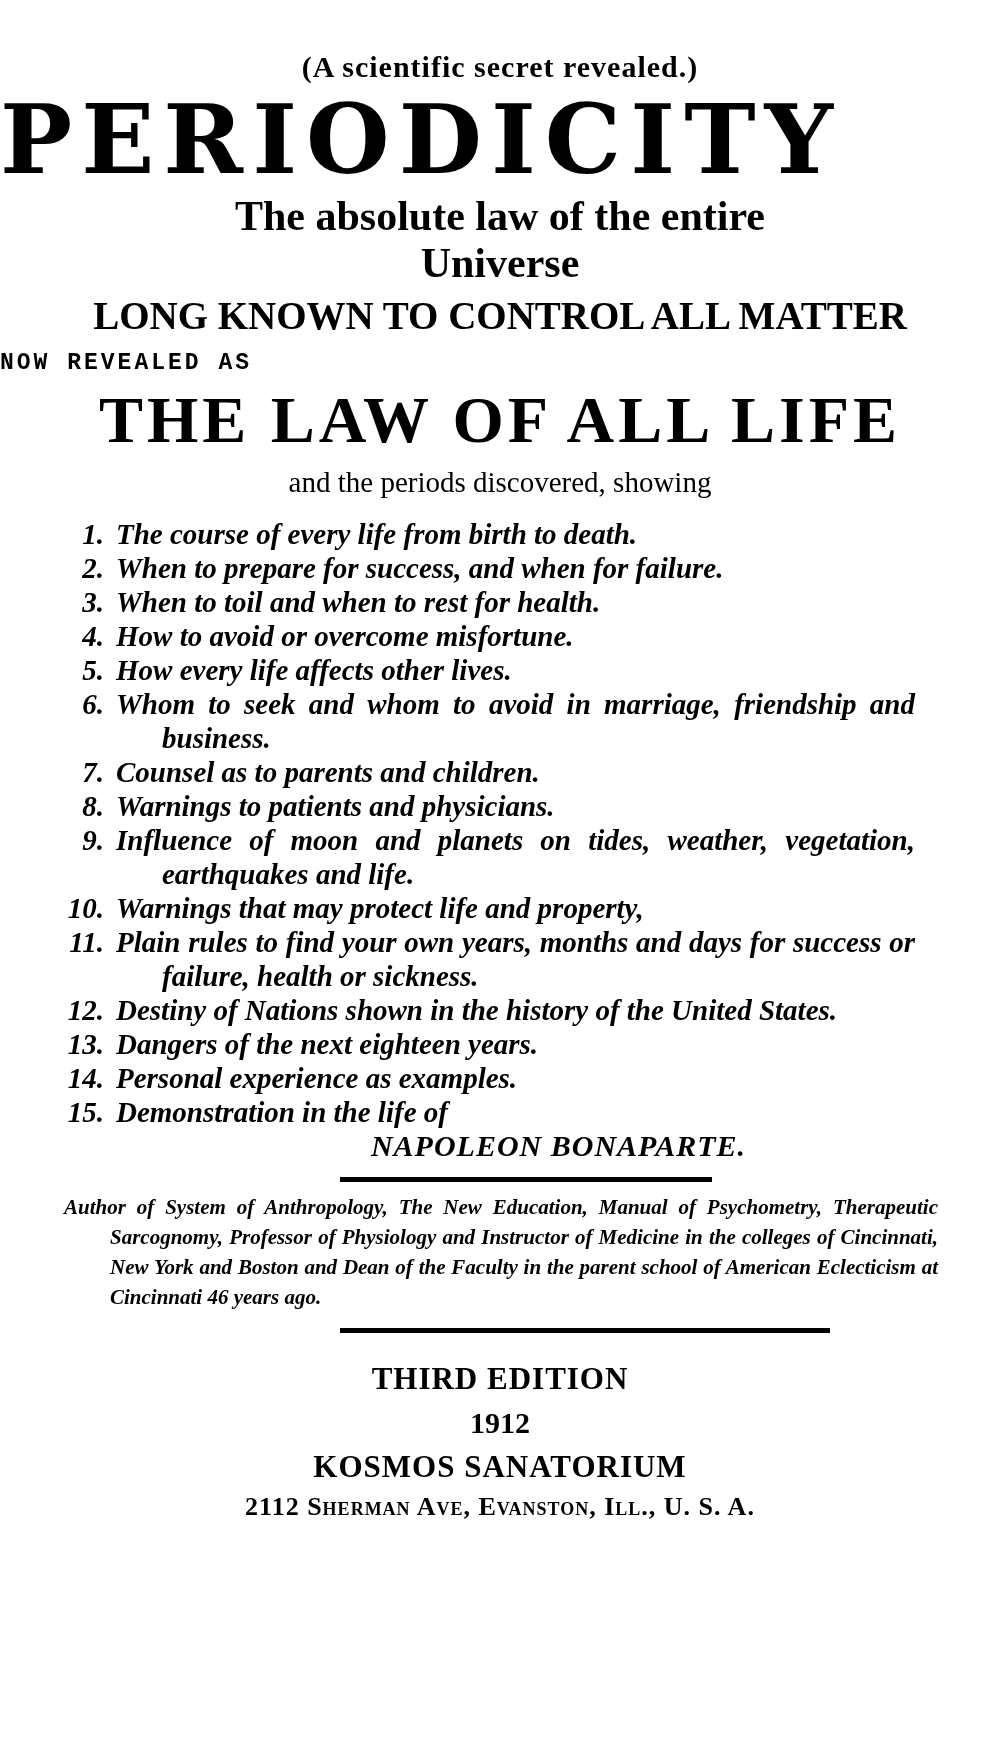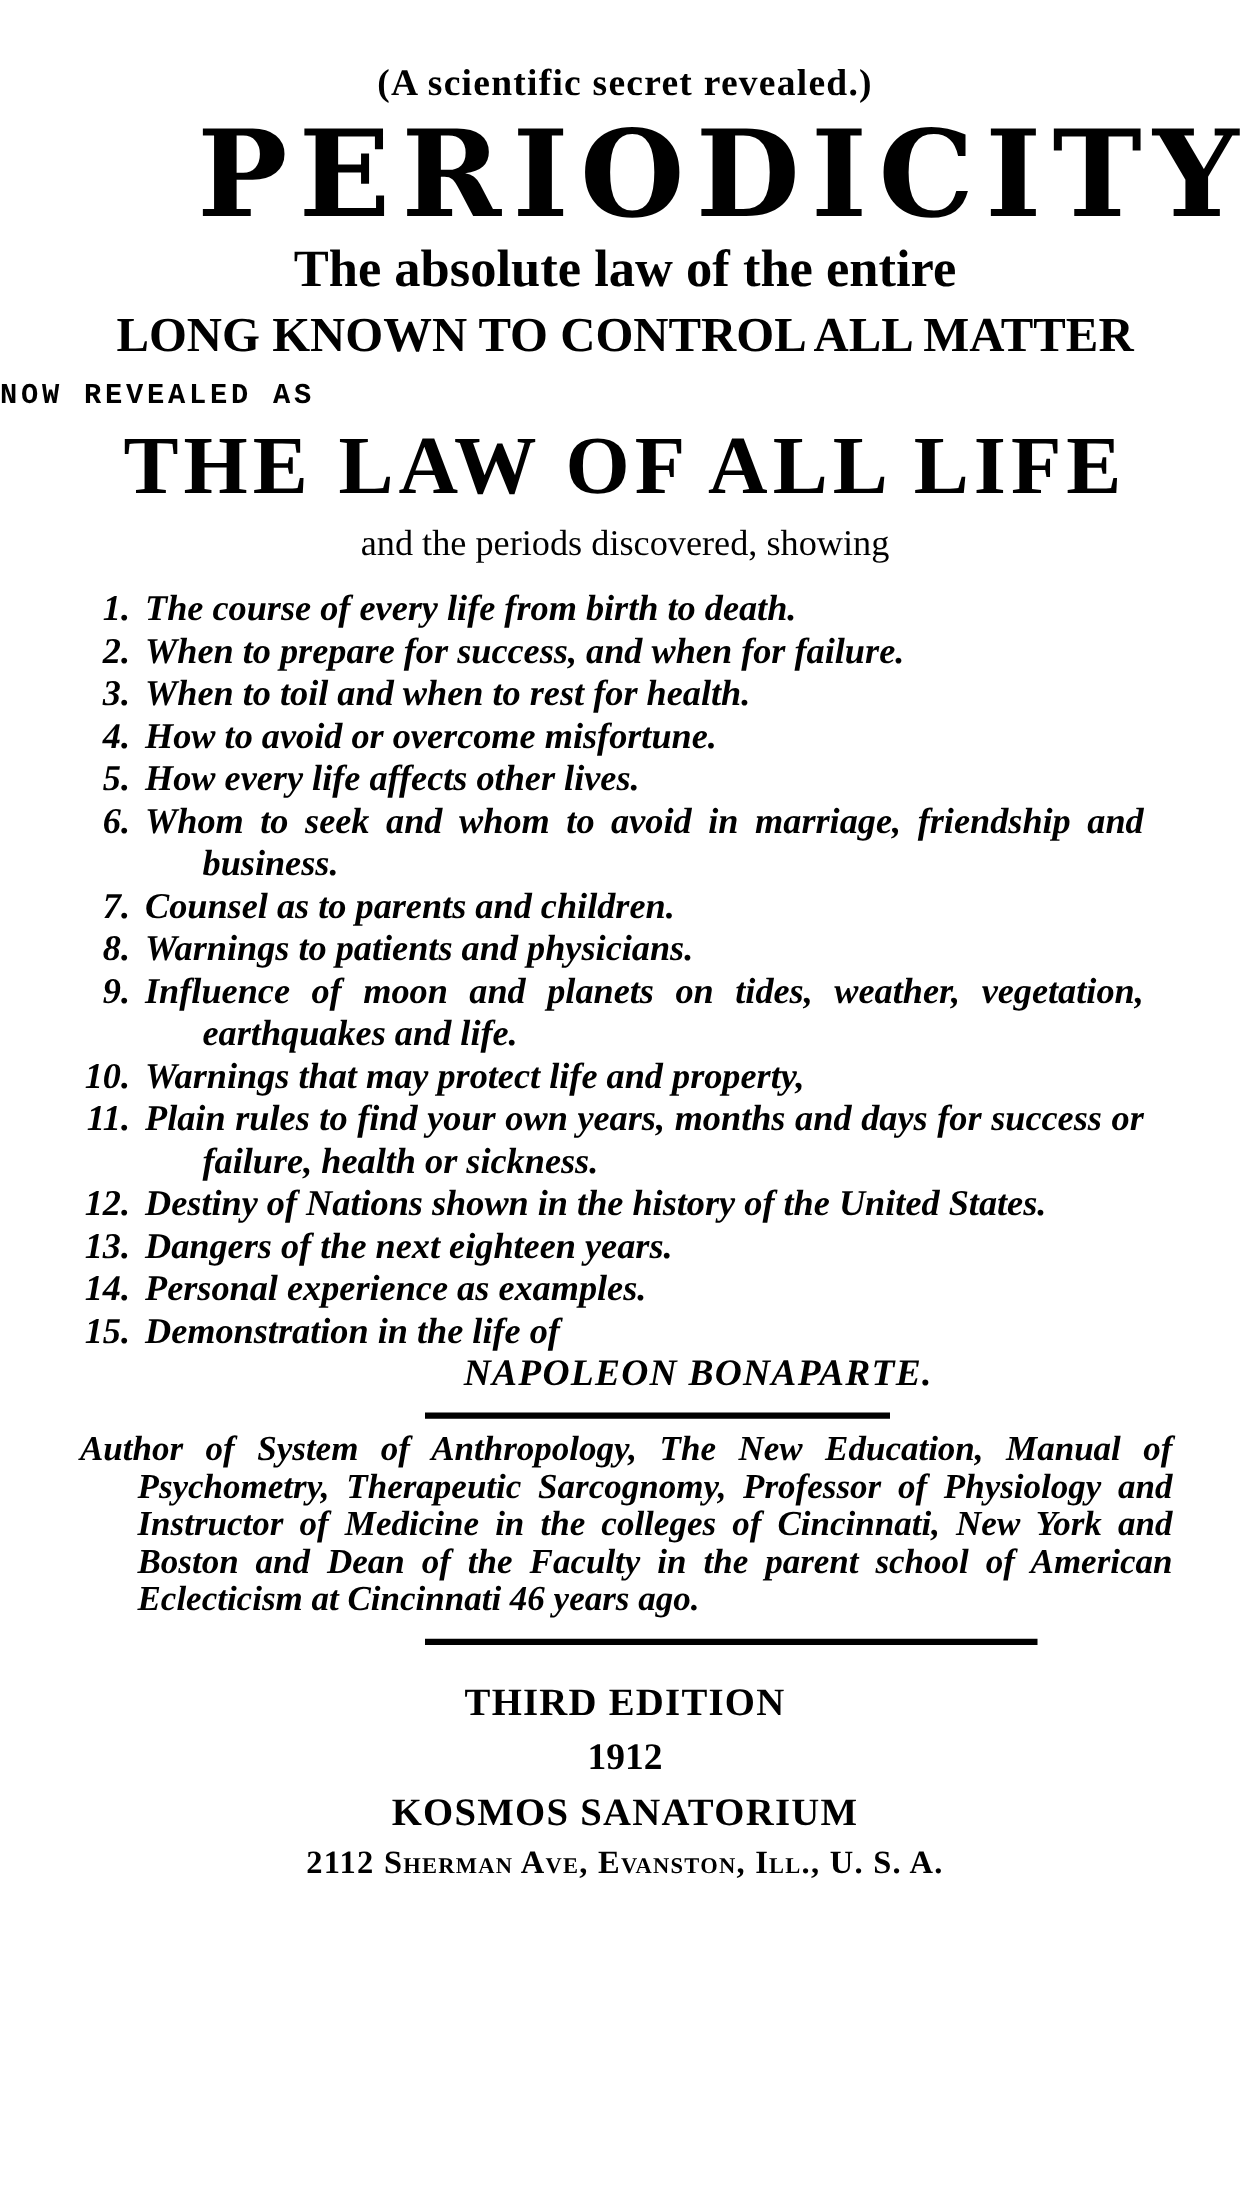--- a/index.html
+++ b/index.html
@@ -10,21 +10,21 @@
     overflow: hidden; position: relative;
     -webkit-font-smoothing: antialiased;
   }
   .page { width: 1000px; height: 1749px; }
 
   .tagline {
     text-align: center; padding-top: 50px;
     font-size: 30px; font-weight: bold; letter-spacing: 1px;
   }
   .book-title {
-    text-align: right; margin-top: 6px;
+    text-align: left; margin-top: 6px;
     font-family: "DejaVu Serif", serif;
     font-size: 96px; font-weight: bold;
     letter-spacing: 9px; line-height: 1.05; white-space: nowrap;
   }
   .subtitle {
     text-align: center; font-size: 42px; font-weight: bold; line-height: 1.12;
     margin-top: 2px;
   }
   .banner {
     text-align: center; font-size: 39px; font-weight: bold;
@@ -62,21 +62,21 @@
     width: 372px; height: 5px; background: #000;
     margin: 14px 0 8px 340px;
   }
   .byline {
     text-align: center; font-size: 44px;
     font-variant: small-caps; letter-spacing: 1px; white-space: nowrap;
   }
   .author-bio {
     margin: 10px 62px 0 64px;
     font-style: italic; font-weight: bold;
-    font-size: 28px; line-height: 30px;
+    font-size: 21px; line-height: 30px;
     text-align: justify;
     padding-left: 46px; text-indent: -46px;
   }
   .divider-2 {
     width: 490px; height: 5px; background: #000;
     margin: 16px 0 0 340px;
   }
 
   .imprint { text-align: center; margin-top: 28px; }
   .edition-line { font-size: 31px; font-weight: bold; letter-spacing: 1px; }
@@ -91,20 +91,21 @@
 <body>
 
 <div class="page">
 
   <div class="tagline">(A scientific secret revealed.)</div>
 
   <div class="book-title">PERIODICITY</div>
 
   <div class="subtitle">
     <div>The absolute law of the entire</div>
+    <div>Universe</div>
   </div>
 
   <div class="banner">LONG KNOWN TO CONTROL ALL MATTER</div>
 
   <div class="revealed">NOW REVEALED AS</div>
 
   <div class="law-title">THE LAW OF ALL LIFE</div>
 
   <div class="list-intro">and the periods discovered, showing</div>
 

